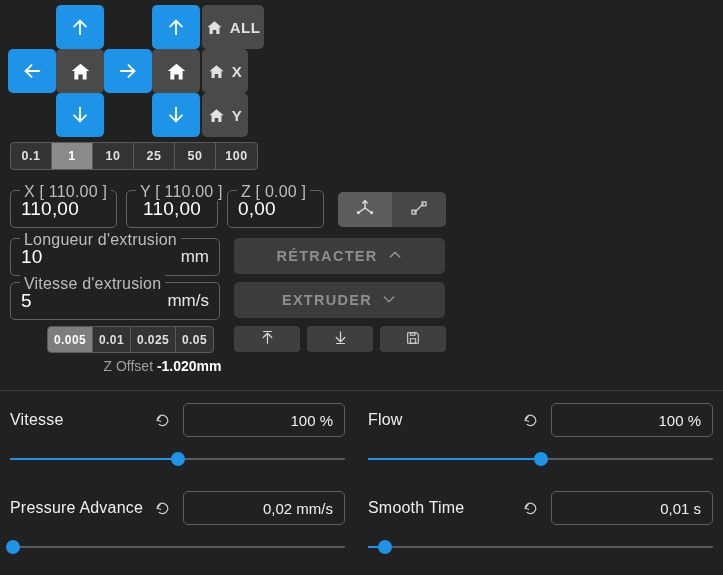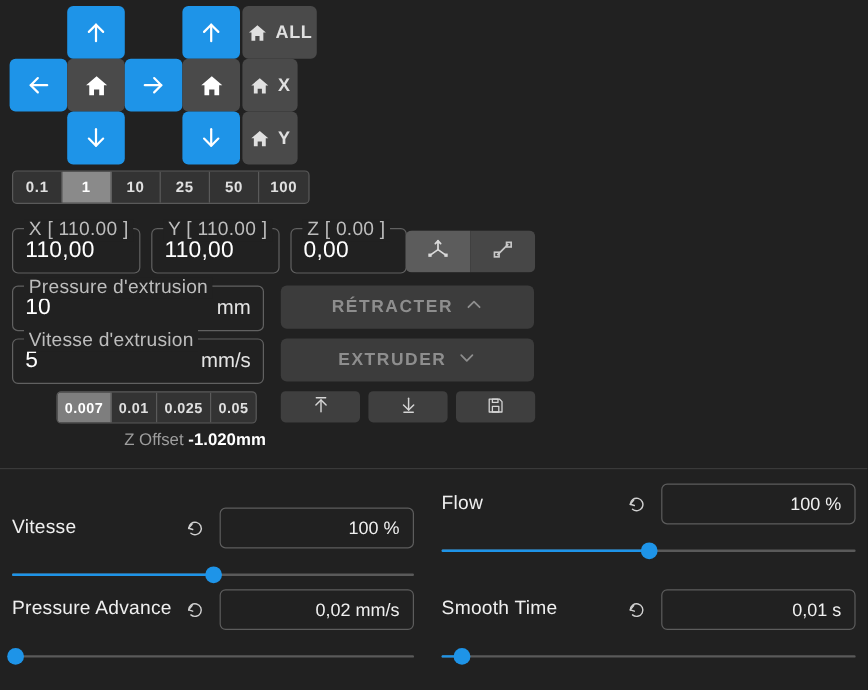--- a/index.html
+++ b/index.html
@@ -124,21 +124,21 @@
     font-size: 19px;
     color: #fff;
     letter-spacing: 0.2px;
   }
   .fsuffix {
     margin-left: auto;
     font-size: 17px;
     color: #e4e4e4;
   }
   .axis-x { width: 107px; }
-  .axis-y { width: 107px; }
+  .axis-y { width: 92px; justify-content: center; }
   .axis-z { width: 97px; }
 
   .mode-group {
     position: absolute;
     left: 338px;
     top: 192px;
     display: flex;
     height: 35px;
     border-radius: 5px;
     overflow: hidden;
@@ -465,21 +465,21 @@
         <svg width="22" height="22" viewBox="0 0 24 24" fill="none" stroke="#c9c9c9" stroke-width="1.5">
           <line x1="7" y1="17" x2="17" y2="7"></line>
           <rect x="4.4" y="14.4" width="4.2" height="4.2" fill="none"></rect>
           <rect x="15.4" y="5.4" width="4.2" height="4.2" fill="none"></rect>
         </svg>
       </span>
     </button>
   </div>
 
   <div class="field ext-len">
-    <span class="flabel">Pressure d'extrusion</span>
+    <span class="flabel">Longueur d'extrusion</span>
     <span class="fval">10</span>
     <span class="fsuffix">mm</span>
   </div>
 
   <div class="field ext-spd">
     <span class="flabel">Vitesse d'extrusion</span>
     <span class="fval">5</span>
     <span class="fsuffix">mm/s</span>
   </div>
 
@@ -494,21 +494,21 @@
   <button class="big-btn extrude-btn">
     <span>EXTRUDER</span>
     <span>
       <svg width="16" height="16" viewBox="0 0 24 24" fill="none" stroke="#8e8e8e" stroke-width="2.2" stroke-linecap="round" stroke-linejoin="round">
           <polyline points="5 9 12 16 19 9"></polyline>
         </svg>
     </span>
   </button>
 
   <div class="zoff-group">
-      <div class="zoff-item sel">0.007</div>
+      <div class="zoff-item sel">0.005</div>
       <div class="zoff-item">0.01</div>
       <div class="zoff-item">0.025</div>
       <div class="zoff-item">0.05</div>
     </div>
 
   <div class="icon-btn-row">
     <button class="icon-btn">
       <span>
         <svg width="17" height="17" viewBox="0 0 24 24" fill="none" stroke="#d6d6d6" stroke-width="1.7" stroke-linecap="round" stroke-linejoin="round">
           <line x1="12" y1="20" x2="12" y2="6"></line>
@@ -538,21 +538,21 @@
   </div>
 
   <div class="zoffset-line">
     <span class="zoffset-label">Z Offset</span>
     <span class="zoffset-value">-1.020mm</span>
   </div>
 
   <div class="divider"></div>
 
   <div id="sliders-host">
-      <div class="slider-block" style="left: 10px; top: 403px; width: 335px; margin-top: 20px;">
+      <div class="slider-block" style="left: 10px; top: 403px; width: 335px;">
         <div class="sb-head">
           <span class="sb-label">Vitesse</span>
           <span class="sb-reset">
             <svg width="17" height="17" viewBox="0 0 24 24" fill="none" stroke="#d0d0d0" stroke-width="1.7" stroke-linecap="round" stroke-linejoin="round">
               <path d="M4.6 11.8 a7.4 7.4 0 1 1 2.6 5.7"></path>
               <polyline points="8.6 6.6 4.5 11.6 9.3 13.1"></polyline>
             </svg>
           </span>
           <div class="sb-input" style="width: 162px;">
             <span>100 %</span>

